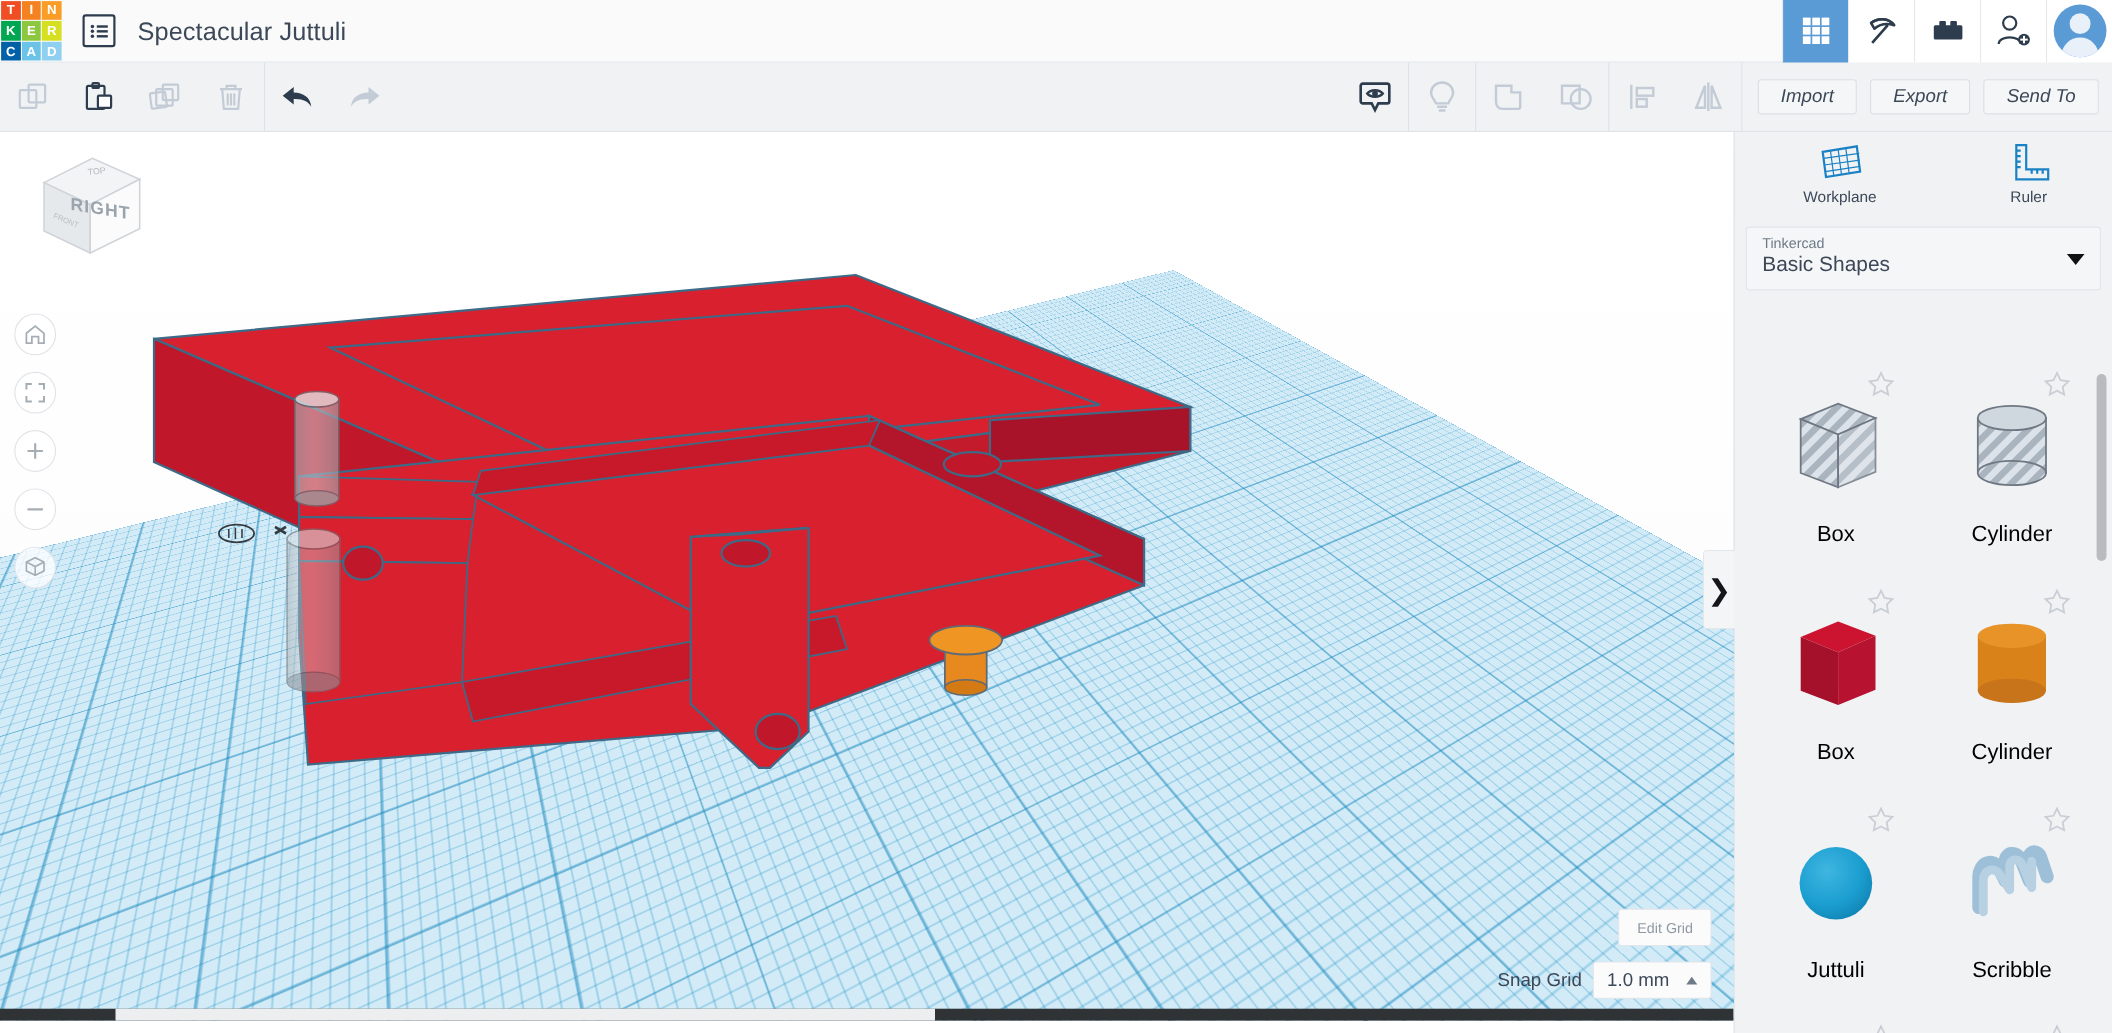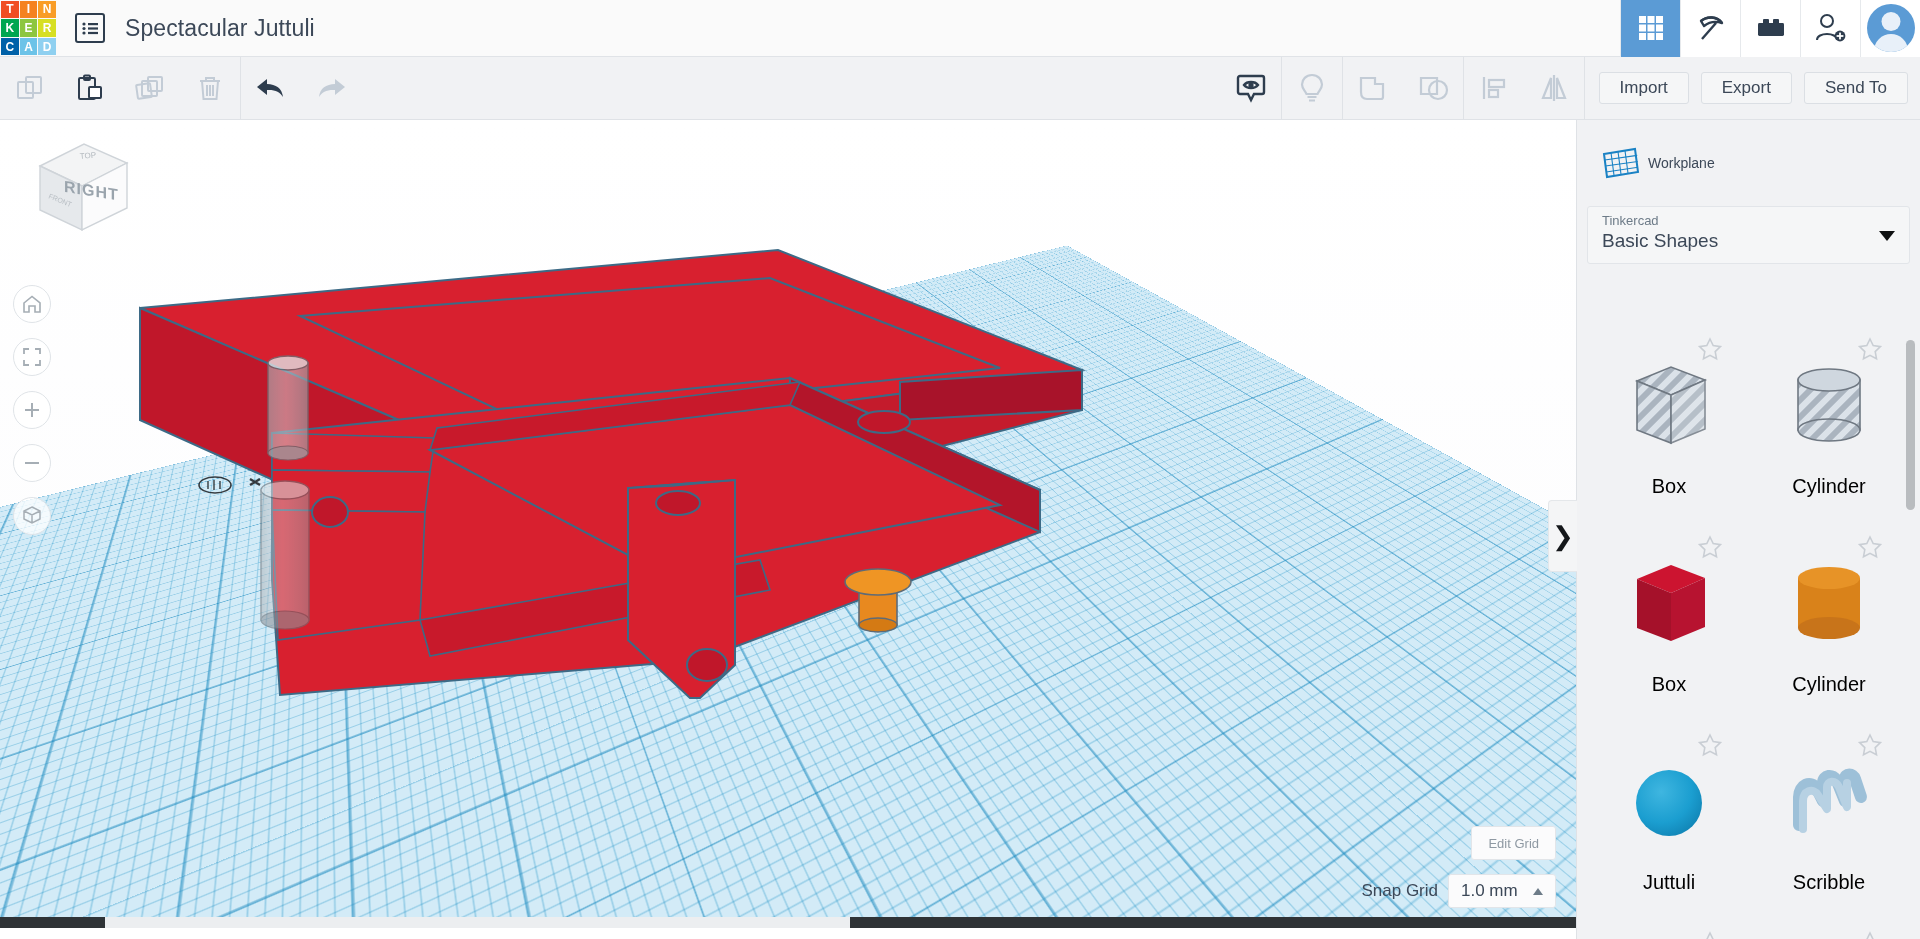--- a/index.html
+++ b/index.html
@@ -63,21 +63,21 @@
     border-radius:17px 17px 0 0; background:#e8f0f9; transform:translateX(-50%);
   }
 
   
   .toolbar {
     position: absolute; top: 57px; left: 0; width: 1920px; height: 63px;
     background: #f1f2f4; border-bottom: 1px solid #dfe2e6;
     display: flex; align-items: center;
   }
   .tgroup { display: flex; align-items: center; height: 63px; }
-  .tgroup + .tgroup { border-left: 1px solid #dfe2e6; }
+  .tgroup + .tgroup { border-left: 1px solid #dfe2e6; font-style: italic; }
   .tbtn {
     width: 60px; height: 63px; display: flex; align-items: center; justify-content: center;
   }
   .tbtn.enabled svg { stroke: #2e3d4e; }
   .tbtn.disabled svg { stroke: #c3ccd6; }
   .tbtn.enabled svg.fillic { fill: #2e3d4e; stroke: none; }
   .tbtn.disabled svg.fillic { fill: #c3ccd6; stroke: none; }
   .spacer { flex: 1 1 auto; }
   .txtbtn {
     height: 32px; padding: 0 20px; margin-right: 12px;
@@ -149,21 +149,21 @@
     display:flex; align-items:center; justify-content:space-between; gap:10px;
     font-size:17px; color:#3c4858;
   }
 
   
   .rpanel {
     position:absolute; top:120px; right:0; width:344px; height:819px;
     background:#f1f2f4; border-left:1px solid #dfe2e6;
   }
   .rtools { display:flex; height:78px; padding-top:8px; }
-  .rtool { flex:1; display:flex; flex-direction:row; align-items:center; gap:5px;margin-left:20px; }
+  .rtool { flex:1; display:flex; flex-direction:column; align-items:center; gap:5px;margin-left:20px; }
   .rtool-label { font-size:14px; color:#3c4858; }
   .shapesel {
     margin: 8px 10px 0 10px; height:58px;
     background:#f5f6f7; border:1px solid #e2e5e9; border-radius:3px;
     padding: 6px 14px 12px 14px; position:relative;
   }
   .shapesel-sup { font-size:13px; color:#6d7b88; }
   .shapesel-main { font-size:19px; color:#3c4858; margin-top:2px; }
   .caret-down {
     position:absolute; right:14px; top:24px;
@@ -510,20 +510,28 @@
 
     <div class="rtools">
       <div class="rtool">
         <svg width="46" height="38" viewBox="0 0 46 38" fill="none" stroke="#1a82c4" stroke-width="1.1">
           <polygon points="7,10 38,5 41,28 10,33" stroke-width="2"></polygon>
           <path d="M14,8.6 L17,31.2 M21,7.6 L24,30.2 M28,6.6 L31,29.2"></path>
           <path d="M7.7,16 L40.2,11.4 M8.4,22 L40.7,17.5 M9.2,28 L41,23.3"></path>
         </svg>
         <div class="rtool-label">Workplane</div>
       </div>
+      <div class="rtool">
+        <svg width="46" height="38" viewBox="0 0 46 38" fill="none" stroke="#1a82c4" stroke-width="2">
+          <path d="M12 4 h9 v22 h20 v9 h-29 Z"></path>
+          <path d="M12 9 h4 M12 14 h4 M12 19 h4 M12 24 h4
+                   M26 30 v-4 M31 30 v-4 M36 30 v-4"></path>
+        </svg>
+        <div class="rtool-label">Ruler</div>
+      </div>
     </div>
 
     <div class="shapesel">
       <div class="shapesel-sup">Tinkercad</div>
       <div class="shapesel-main">Basic Shapes</div>
       <div class="caret-down"></div>
     </div>
 
     <div class="shapegrid">
 

